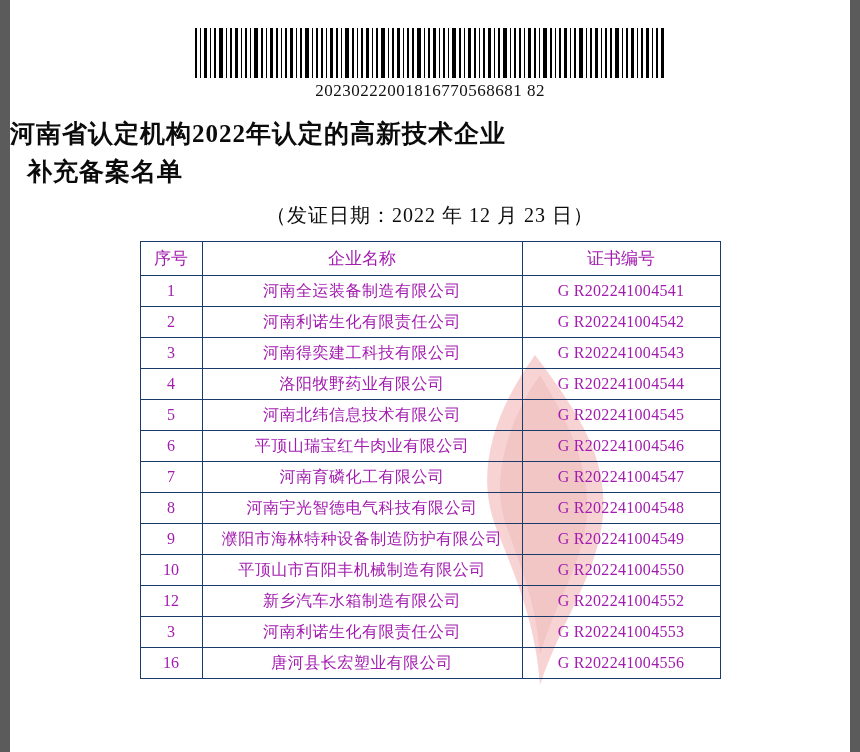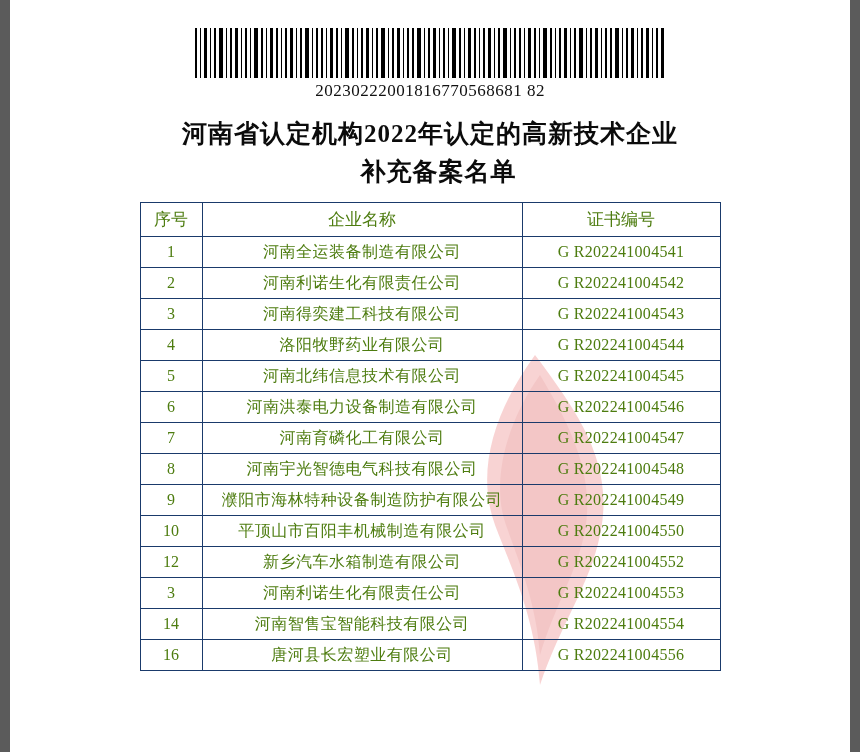--- a/index.html
+++ b/index.html
@@ -46,21 +46,20 @@
     display: block;
   }
   .barcode-number {
     font-family: "Liberation Serif", serif;
     font-size: 17px;
     letter-spacing: 0.5px;
     color: #111;
     margin-top: 3px;
   }
   .doc-title {
-    text-align: center;
     font-size: 25px;
     font-weight: bold;
     color: #0b0b0b;
     line-height: 1.5;
     margin-top: 14px;
     letter-spacing: 1px;
     font-family: "Liberation Serif", serif;
   }
   .doc-title .line2 {
     display: block;
@@ -75,21 +74,21 @@
   }
   table.main {
     border-collapse: collapse;
     margin: 12px auto 0 auto;
     width: 580px;
     table-layout: fixed;
   }
   table.main th, table.main td {
     border: 1px solid #1a3a6b;
     text-align: center;
-    color: #4d7c0f;
+    color: #a21caf;
     font-size: 16px;
     height: 30px;
     padding: 0;
     font-family: "Liberation Serif", serif;
   }
   table.main th {
     font-weight: normal;
     font-size: 17px;
     height: 33px;
   }
@@ -211,20 +210,21 @@
         </g>
       </svg>
       <div class="barcode-number">20230222001816770568681 82</div>
     </div>
 
     <div class="doc-title">
       <span>河南省认定机构2022年认定的高新技术企业</span>
       <span class="line2">补充备案名单</span>
     </div>
 
+    <div class="doc-subtitle">（发证日期：2022 年 12 月 23 日）</div>
 
     <table class="main">
       <colgroup>
         <col class="c-idx">
         <col class="c-name">
         <col class="c-cert">
       </colgroup>
       <thead>
         <tr>
           <th>序号</th>
@@ -253,21 +253,21 @@
           <td class="name">洛阳牧野药业有限公司</td>
           <td class="cert">G R202241004544</td>
         </tr>
         <tr>
           <td class="idx">5</td>
           <td class="name">河南北纬信息技术有限公司</td>
           <td class="cert">G R202241004545</td>
         </tr>
         <tr>
           <td class="idx">6</td>
-          <td class="name">河南洪泰电力设备制造有限公司</td>
+          <td class="name">平顶山瑞宝红牛肉业有限公司</td>
           <td class="cert">G R202241004546</td>
         </tr>
         <tr>
           <td class="idx">7</td>
           <td class="name">河南育磷化工有限公司</td>
           <td class="cert">G R202241004547</td>
         </tr>
         <tr>
           <td class="idx">8</td>
           <td class="name">河南宇光智德电气科技有限公司</td>
@@ -285,25 +285,20 @@
         </tr>
         <tr>
           <td class="idx">12</td>
           <td class="name">新乡汽车水箱制造有限公司</td>
           <td class="cert">G R202241004552</td>
         </tr>
         <tr>
           <td class="idx">3</td>
           <td class="name">河南利诺生化有限责任公司</td>
           <td class="cert">G R202241004553</td>
-        </tr>
-        <tr>
-          <td class="idx">14</td>
-          <td class="name">河南智售宝智能科技有限公司</td>
-          <td class="cert">G R202241004554</td>
         </tr>
         <tr>
           <td class="idx">16</td>
           <td class="name">唐河县长宏塑业有限公司</td>
           <td class="cert">G R202241004556</td>
         </tr>
 
       </tbody>
     </table>
   </div>

